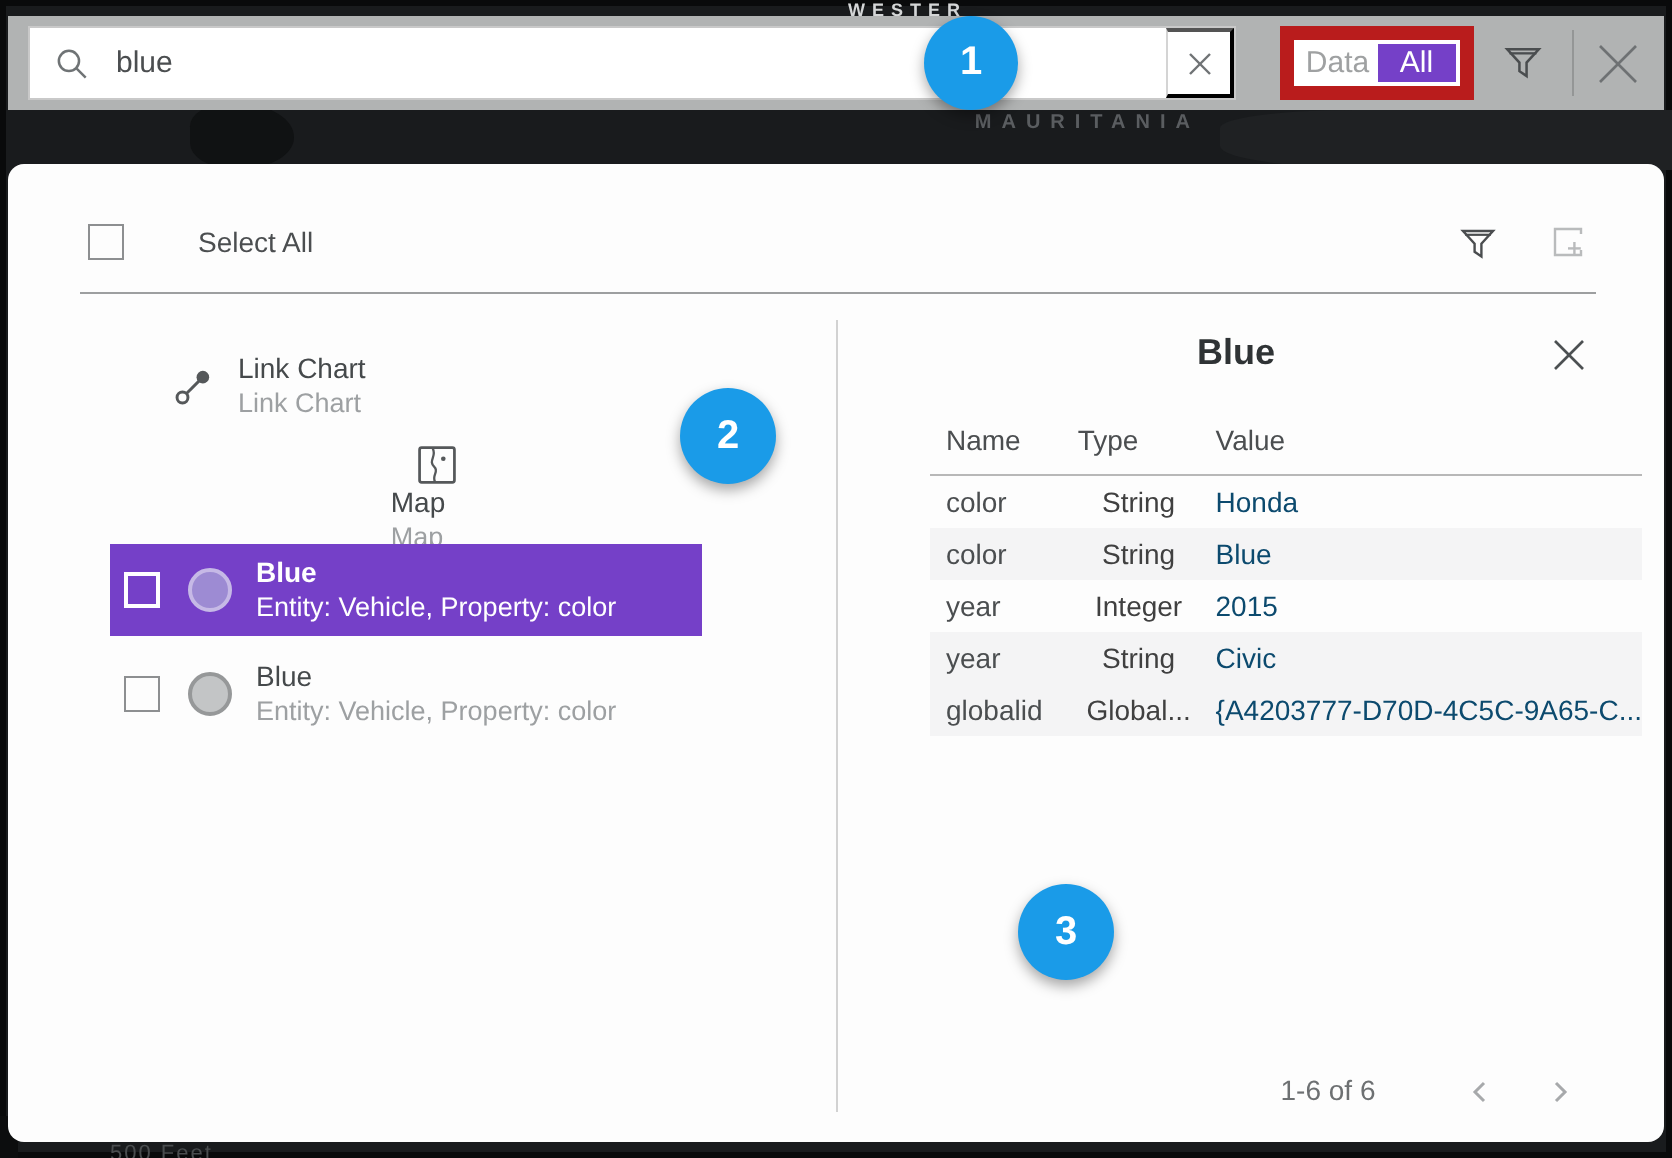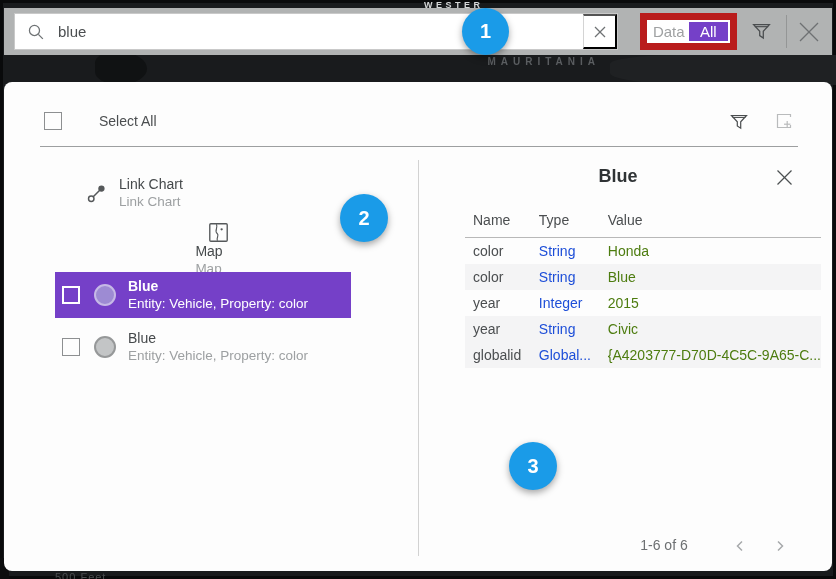--- a/index.html
+++ b/index.html
@@ -89,22 +89,22 @@
   .dtable{position:absolute;left:461px;top:130px;width:356px;border-collapse:collapse;font-size:14px;}
   .dtable th{
     text-align:left;font-weight:400;color:#4b4e50;
     padding:0 0 9px 8px;border-bottom:1px solid #b8b8b8;
   }
   .dtable td{padding:5px 0 5px 8px;height:16px;}
   .dtable tr.stripe td{background:#f4f4f5;}
   .col-name{width:82px;}
   .col-type{width:83px;margin-top:25px;}
   .td-name{color:#4b4e50;}
-  .td-type{color:#1d4ed8;}
-  .td-value{color:#4d7c0f;white-space:nowrap;overflow:hidden;}
+  .td-type{color:#404040;text-align:center;}
+  .td-value{color:#0c4a6e;white-space:nowrap;overflow:hidden;}
   .pag-label{position:absolute;left:595px;top:455px;width:130px;text-align:center;font-size:14px;color:#6d7072;}
   .pag-prev,.pag-next{position:absolute;top:452px;width:24px;height:24px;display:flex;align-items:center;justify-content:center;color:#a7a9ab;background:none;border:none;cursor:pointer;}
   .pag-prev{left:724px;}
   .pag-next{left:764px;}
   
   .callout{
     position:absolute;width:47px;height:47px;border-radius:50%;
     background:var(--callout-blue);color:#fff;
     display:flex;align-items:center;justify-content:center;
     font-size:20px;font-weight:700;

